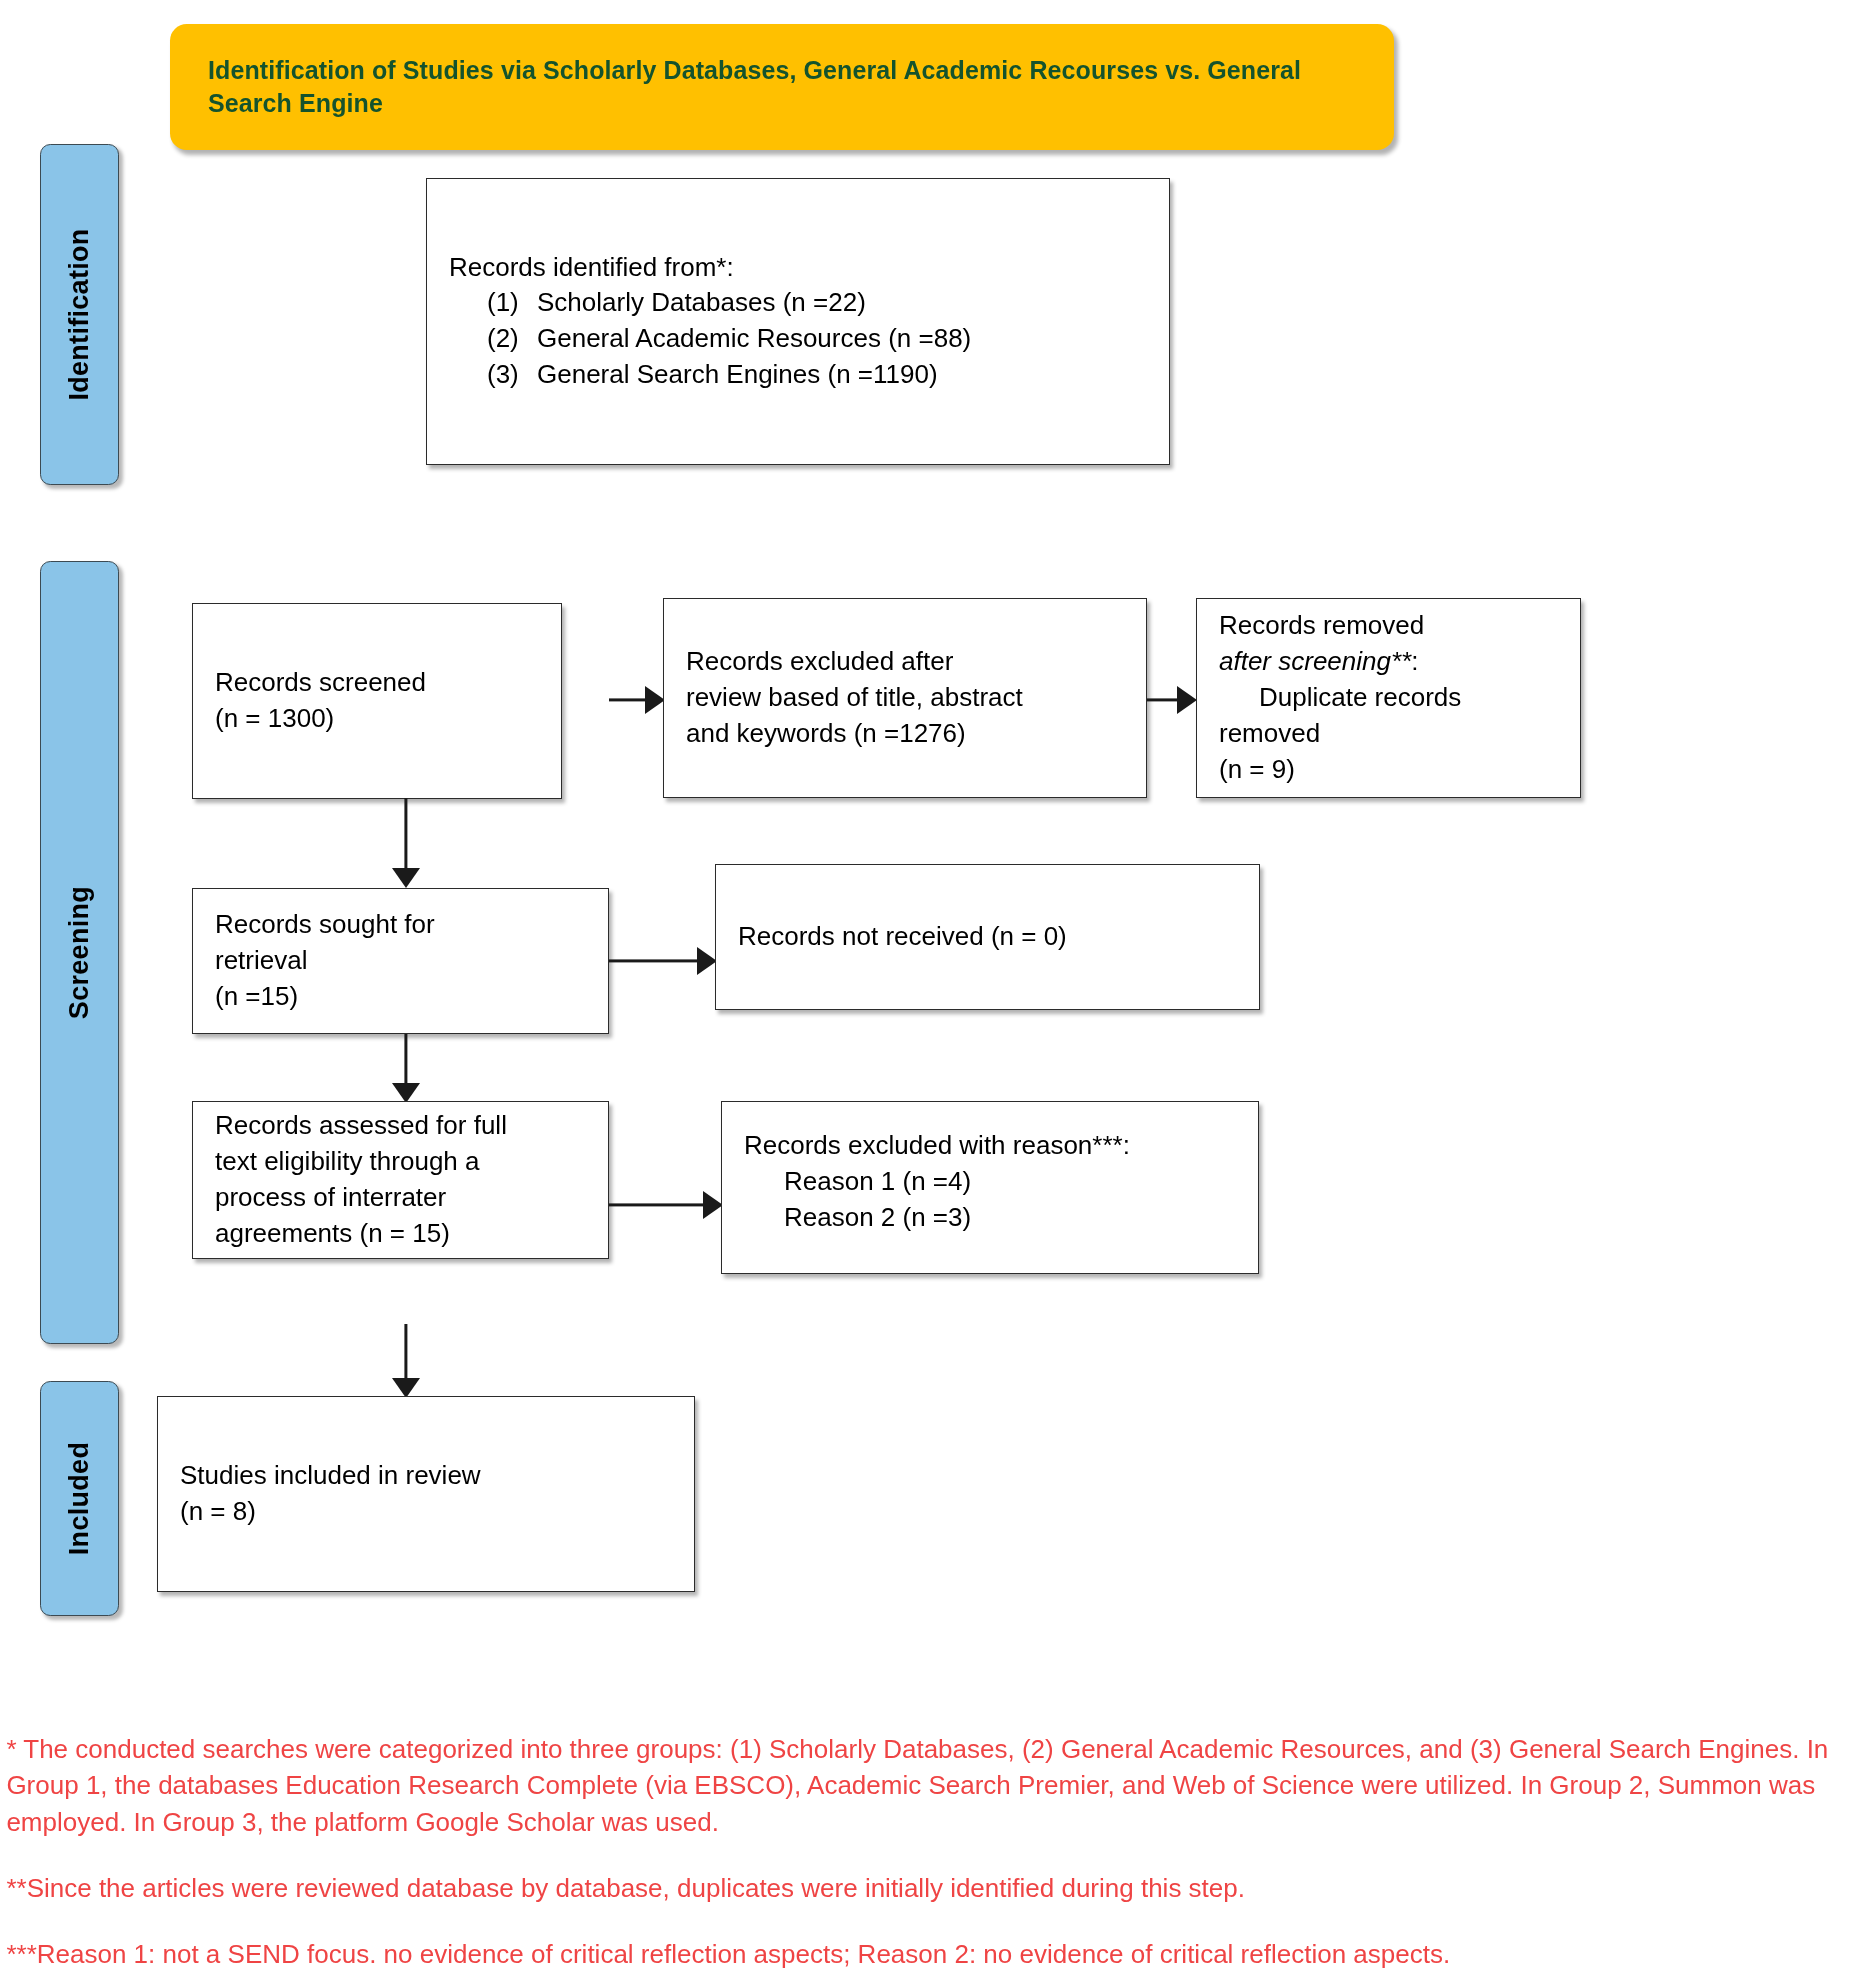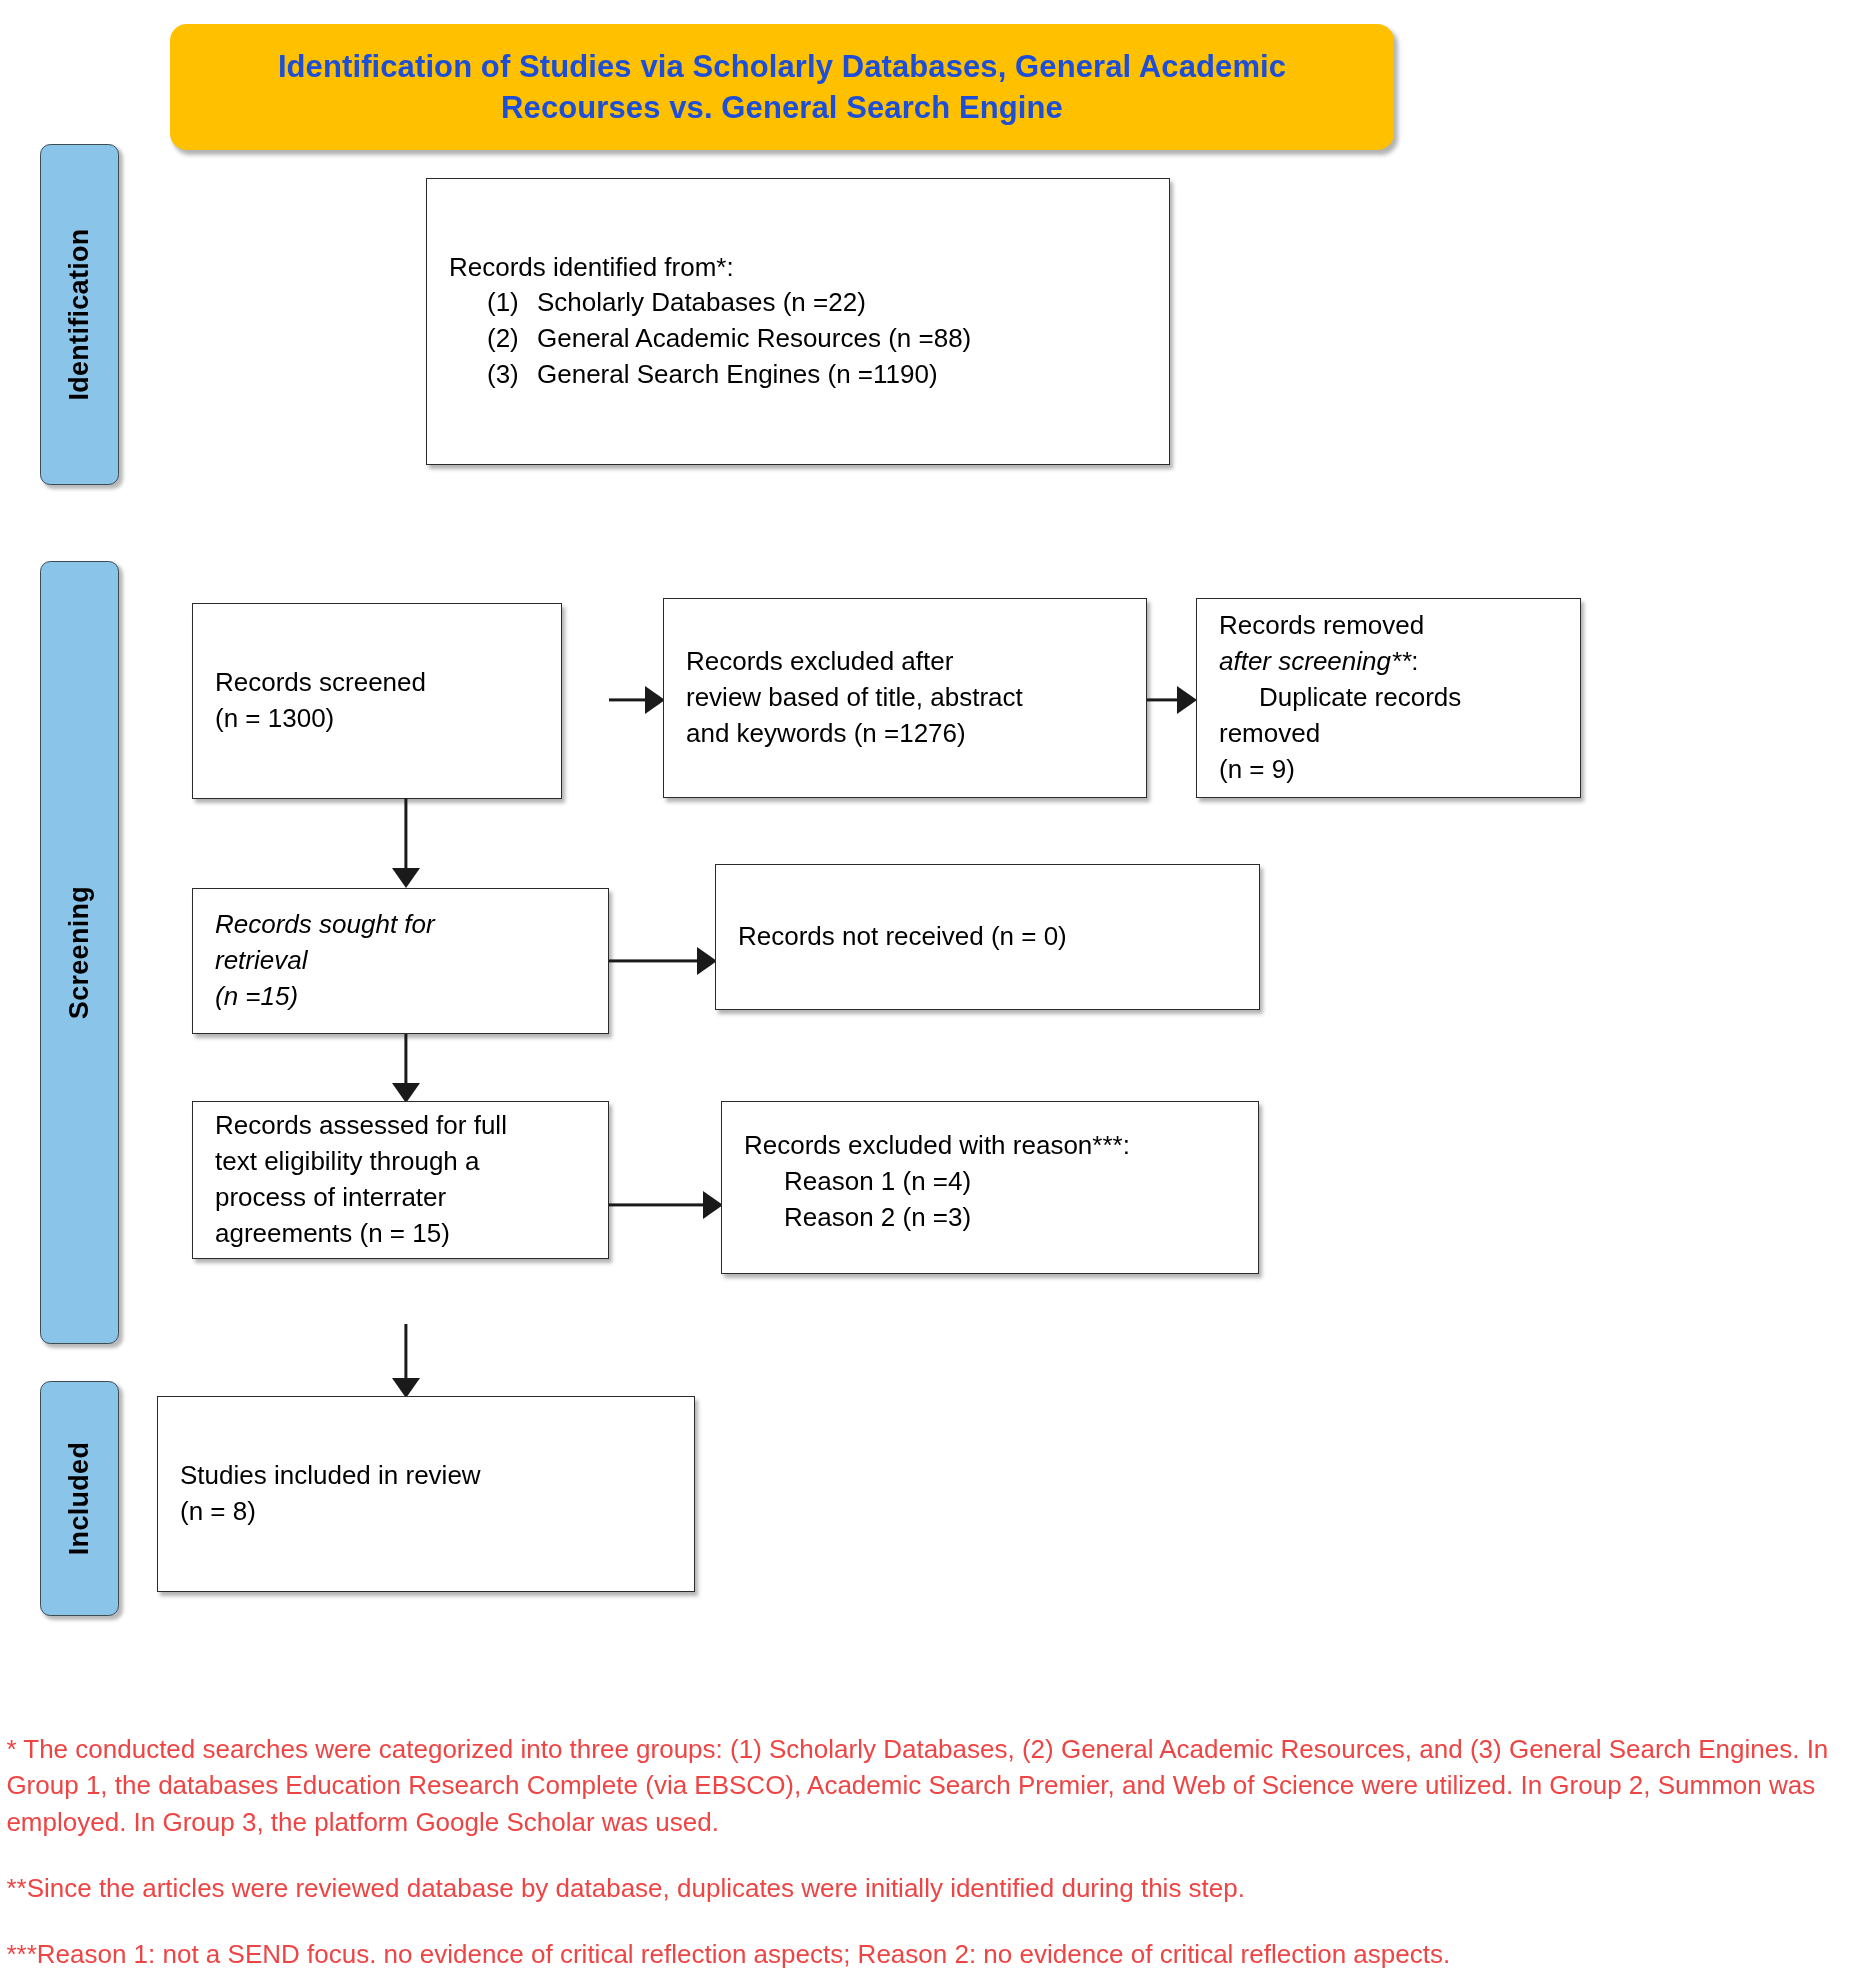--- a/index.html
+++ b/index.html
@@ -30,25 +30,24 @@
     background: #FFC000;
     border-radius: 16.7px;
     box-shadow: 3.8px 4.5px 4.5px rgba(0,0,0,0.30);
     display: flex;
     align-items: center;
     justify-content: center;
     box-sizing: border-box;
     padding: 0 38px;
   }
   .title-banner .title-text {
-    font-size: 31px;
+    font-size: 25px;
     font-weight: bold;
     line-height: 1.33;
-    text-align: center;
-    color: #1d4ed8;
+    color: #14532d;
     letter-spacing: 0.1px;
   }
 
   
   .stage-bar {
     position: absolute;
     left: 40px;
     width: 79px;
     background: #8AC4E8;
     border: 1.3px solid #3c4a52;
@@ -105,21 +104,21 @@
     display: inline-block;
     width: 50px;
   }
   .pbox em { font-style: italic; }
 
   
   #box-identified      { left: 426px;  top: 178px;  width: 744px; height: 287px; }
   #box-screened        { left: 192px;  top: 603px;  width: 370px;  height: 196px; }
   #box-excluded-title  { left: 663px; top: 598px;  width: 484px;  height: 200px; }
   #box-removed         { left: 1196px; top: 598px;  width: 385px;  height: 200px; }
-  #box-sought          { left: 192px;  top: 888px; width: 417px;  height: 146px; font-style: italic; }
+  #box-sought          { left: 192px;  top: 888px; width: 417px;  height: 146px; }
   #box-not-received    { left: 715px; top: 864px; width: 545px;  height: 146px; text-decoration: underline; }
   #box-assessed        { left: 192px;  top: 1101px; width: 417px;  height: 158px; }
   #box-excl-reason     { left: 721px; top: 1101px; width: 538px;  height: 173px; }
   #box-included        { left: 157px;  top: 1396px; width: 538px;  height: 196px; }
 
   
   .conn { position: absolute; }
   .conn .shaft-h {
     position: absolute;
     height: 3.2px;

